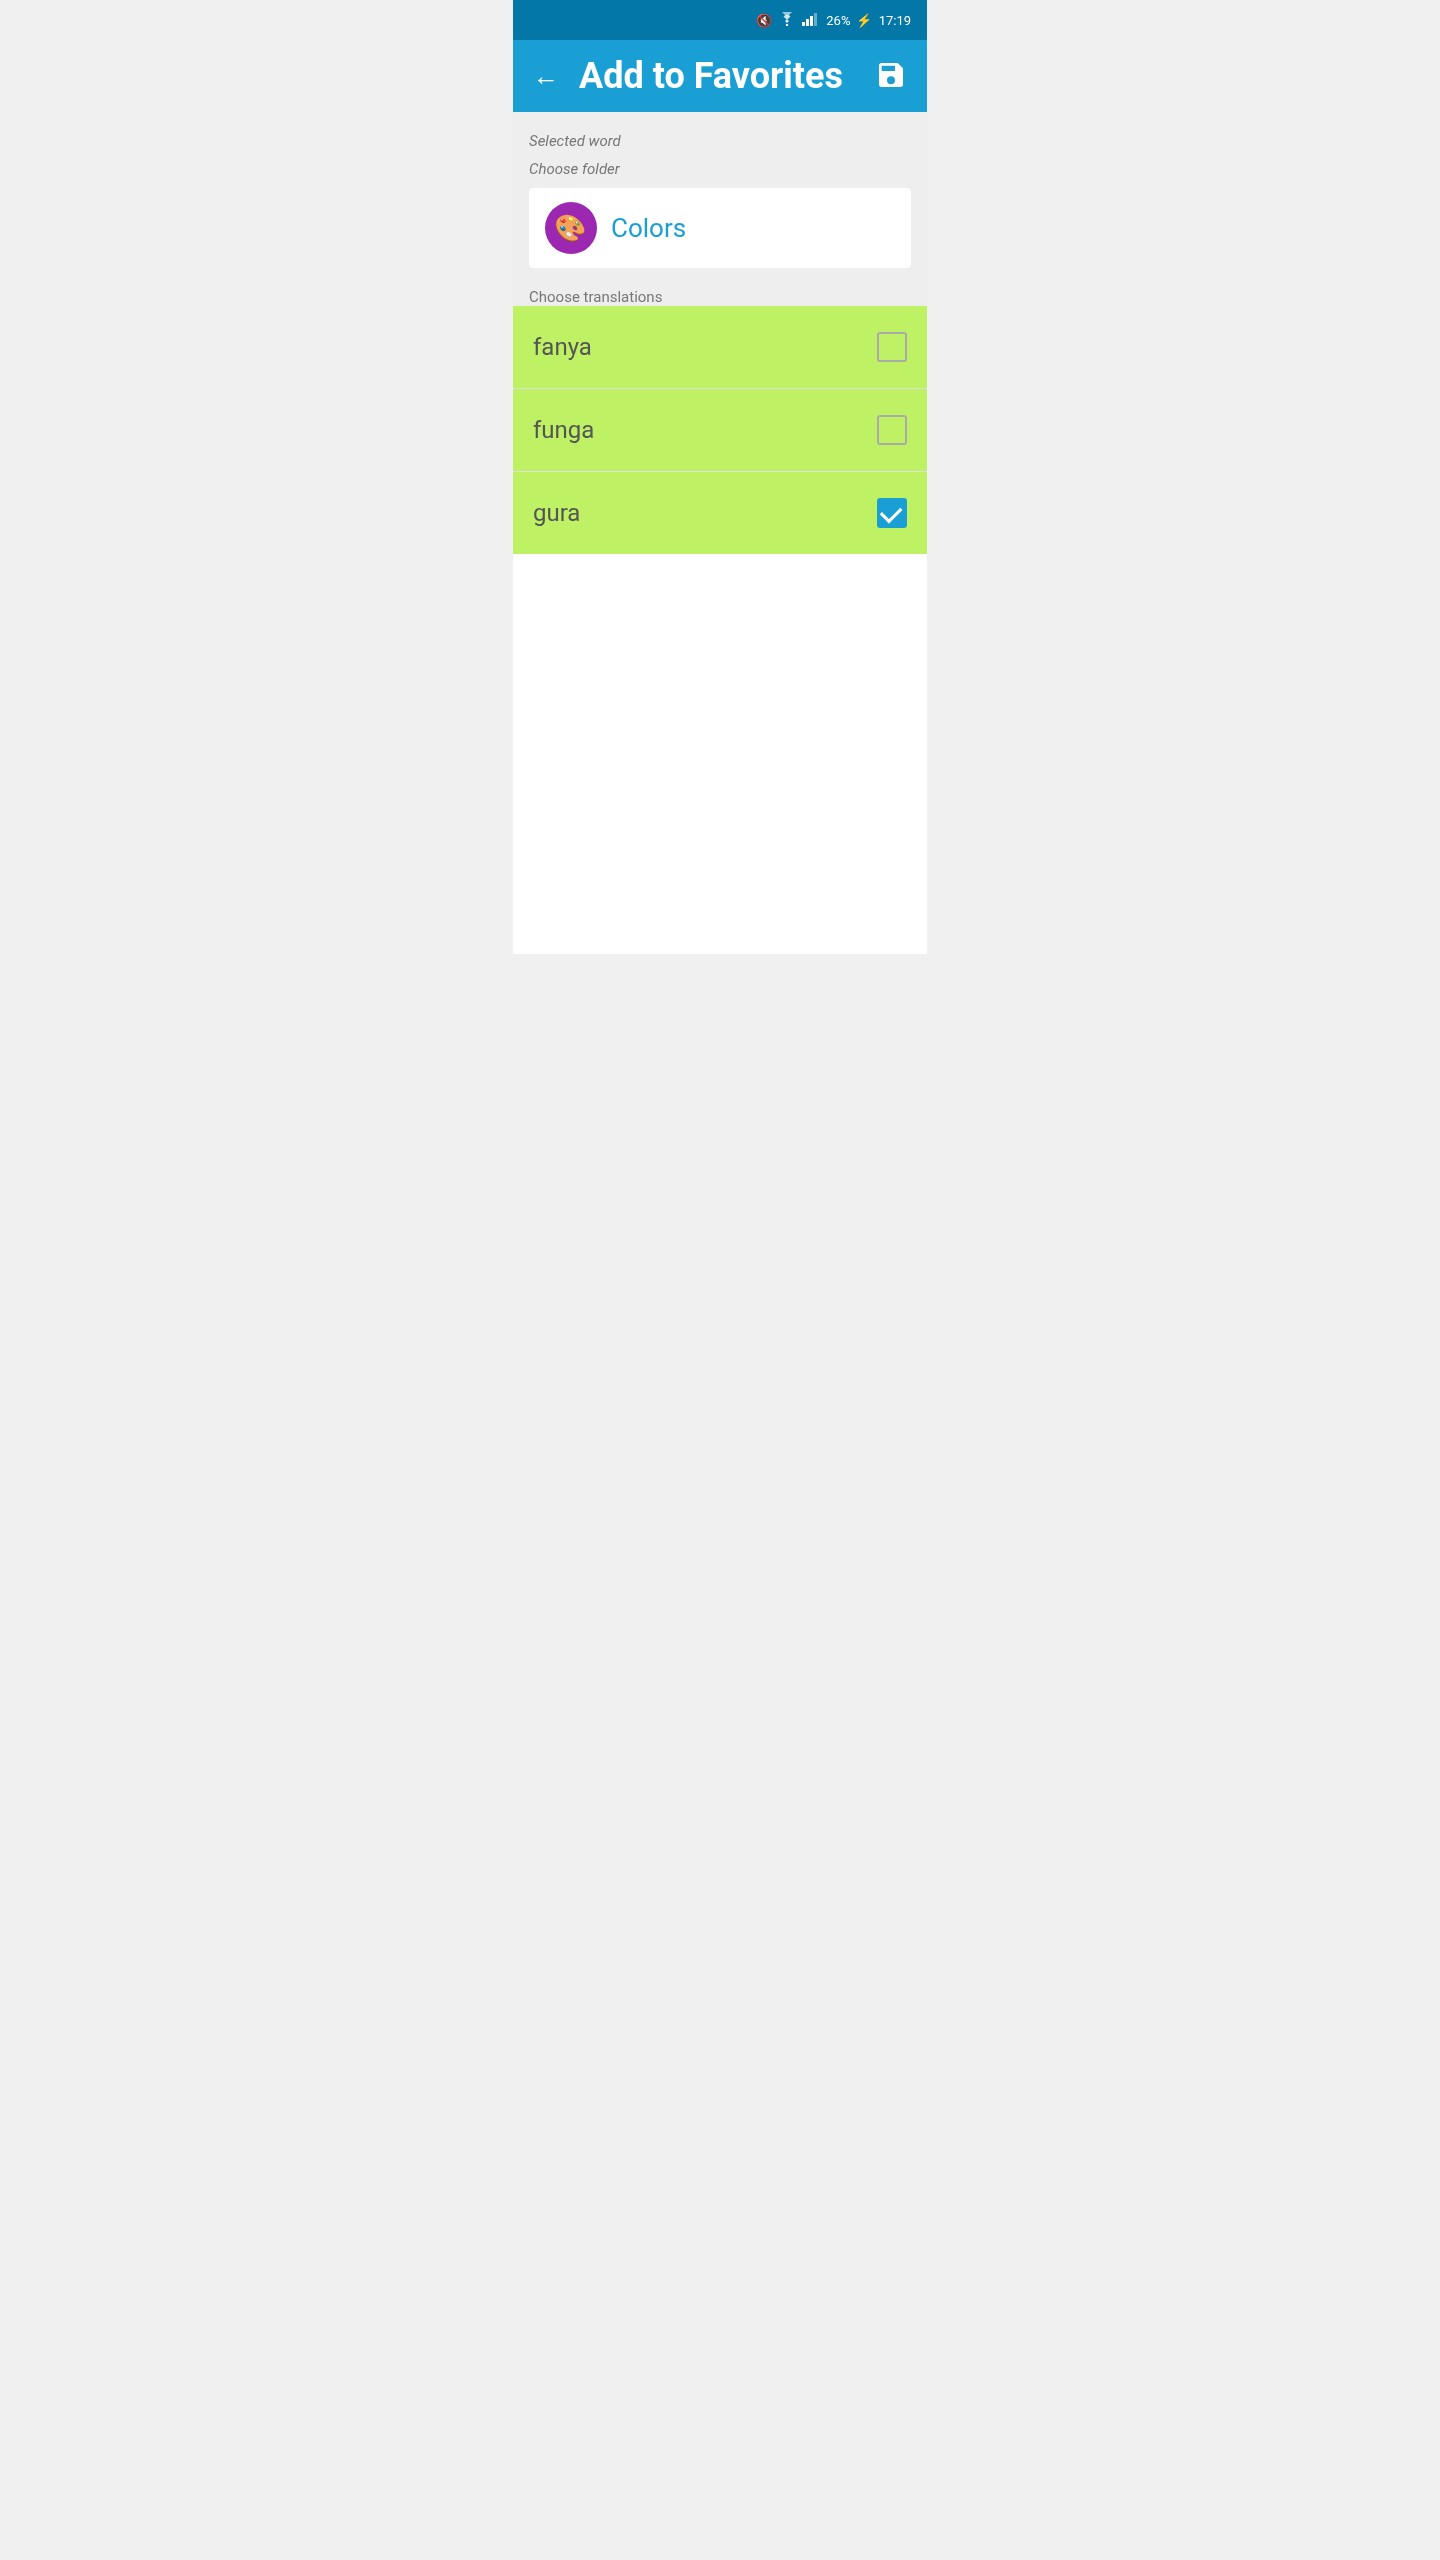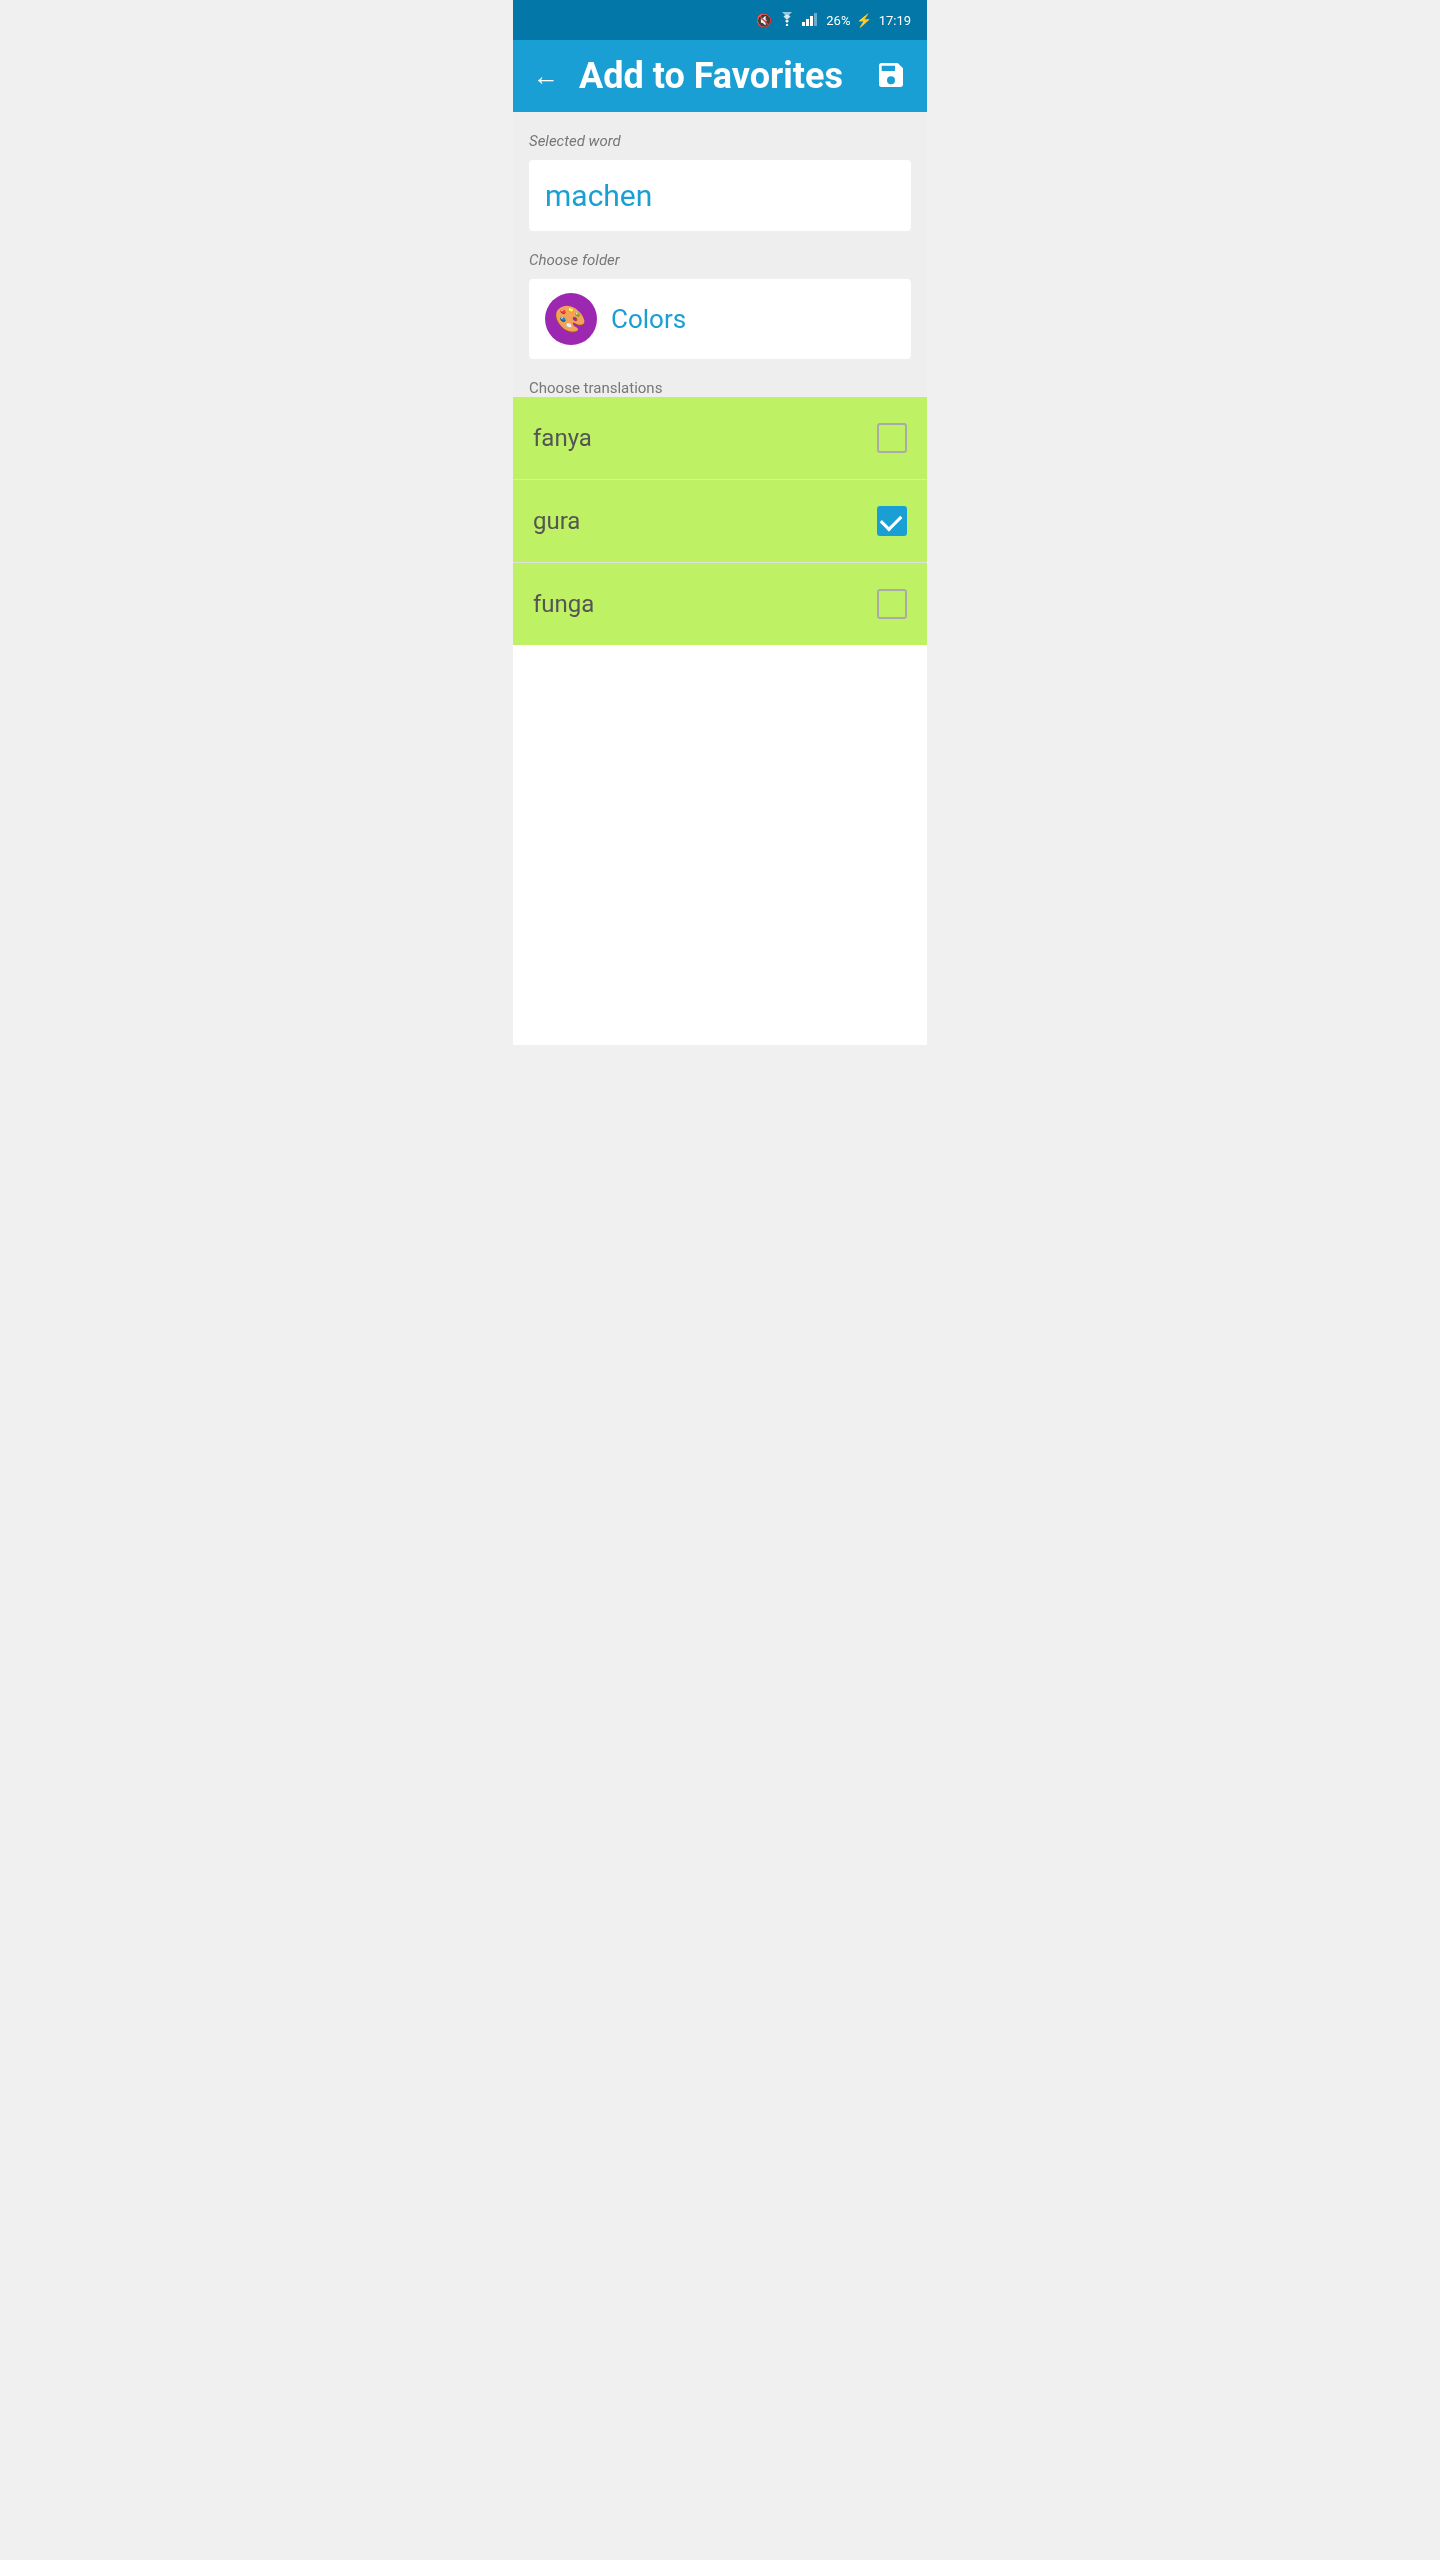--- a/index.html
+++ b/index.html
@@ -254,23 +254,20 @@
   <button class="save-button">
     <svg class="save-icon" viewBox="0 0 24 24" xmlns="http://www.w3.org/2000/svg">
       <path d="M17 3H5a2 2 0 00-2 2v14a2 2 0 002 2h14a2 2 0 002-2V7l-4-4zm-5 16a3 3 0 110-6 3 3 0 010 6zm3-10H5V5h10v4z"></path>
     </svg>
   </button>
 </div>
 
 <div class="content">
 
   <div class="section-label">Selected word</div>
-  <div class="word-box">
-    <span class="word-text">machen</span>
-  </div>
 
   <div class="section-label">Choose folder</div>
   <div class="folder-box">
     <div class="folder-icon-circle">
       <span class="palette-icon">🎨</span>
     </div>
     <span class="folder-name">Colors</span>
   </div>
 
   <div class="choose-translations-label">Choose translations</div>
@@ -278,24 +275,24 @@
 </div>
 
 <div class="translations-list">
 
   <div class="translation-item">
     <span class="translation-text">fanya</span>
     <div class="checkbox"></div>
   </div>
 
   <div class="translation-item">
+    <span class="translation-text">funga</span>
+    <div class="checkbox"></div>
+  </div>
+
+  <div class="translation-item">
     <span class="translation-text">gura</span>
     <div class="checkbox checked"></div>
   </div>
 
-  <div class="translation-item">
-    <span class="translation-text">funga</span>
-    <div class="checkbox"></div>
-  </div>
-
 </div>
 
 <div class="white-area"></div>
 
 </body></html>

